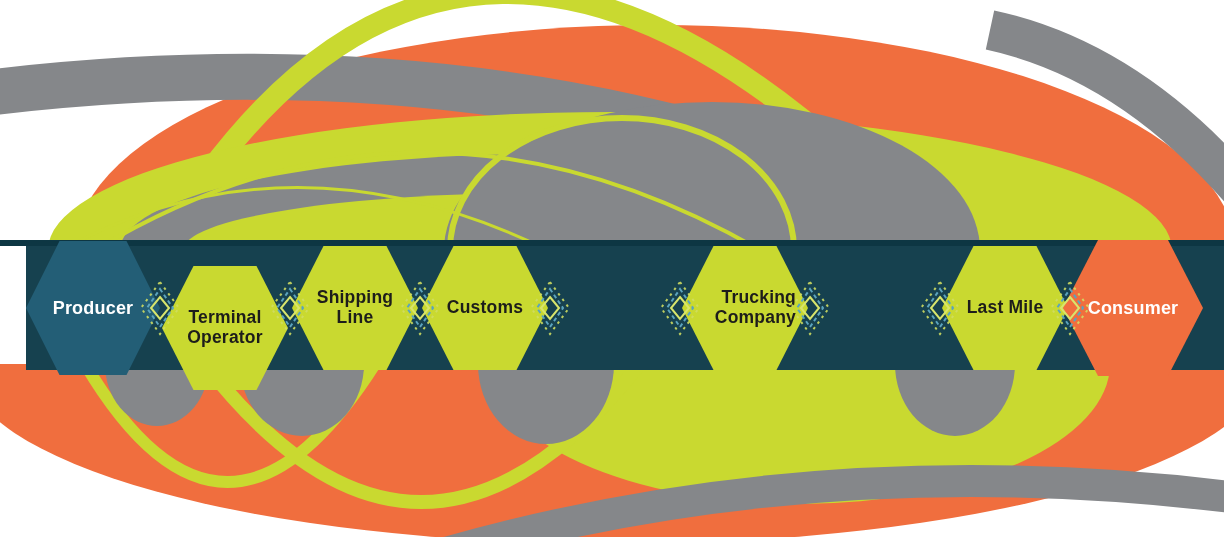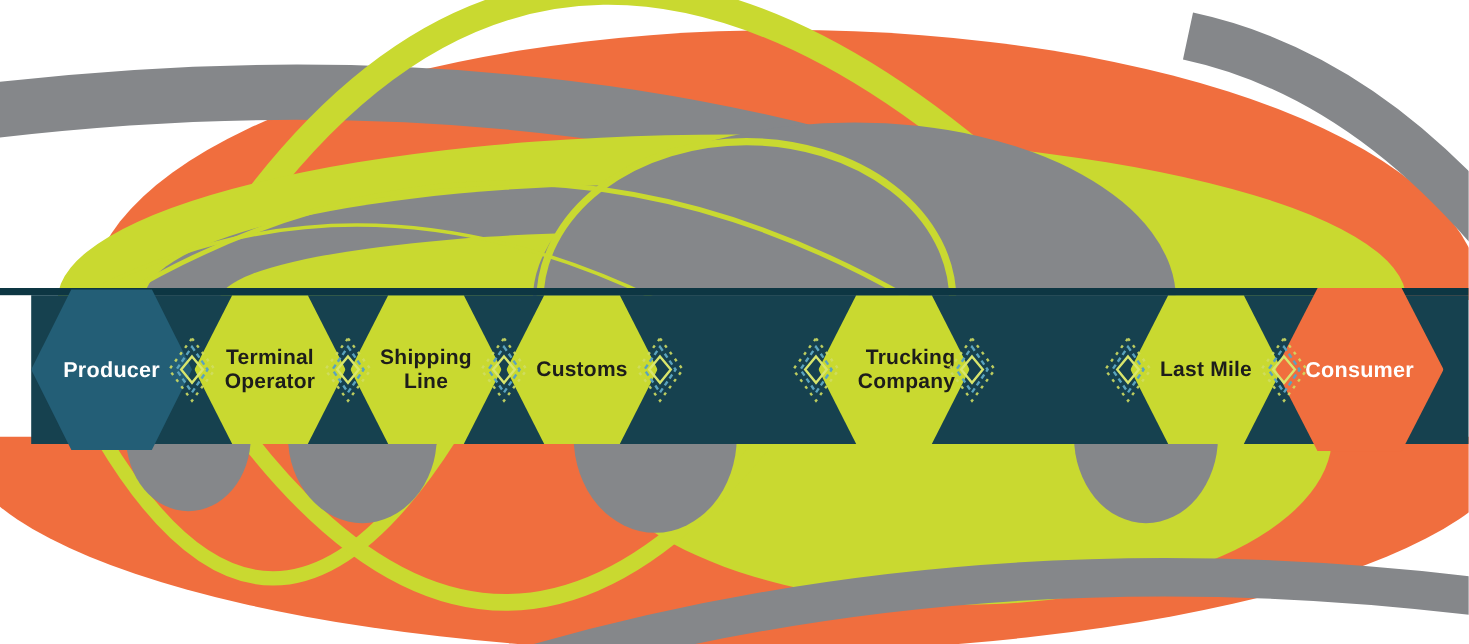--- a/index.html
+++ b/index.html
@@ -61,21 +61,21 @@
     <path d="M 895 364 A 60 72 0 0 0 1015 364 Z" fill="#85878a"></path>
     <path d="M 330 590 Q 780 430 1290 505" fill="none" stroke="#85878a" stroke-width="32"></path>
 
     <rect x="0" y="240" width="1224" height="6" fill="#0d3643"></rect>
     <rect x="26" y="246" width="1198" height="124" fill="#16414f"></rect>
   </svg>
 
   <div class="hex start" style="left:26px;">
     <span>Producer</span>
   </div>
-  <div class="hex mid" style="left:162px;">
+  <div class="hex mid" style="left:162px;margin-top:20px;">
     <span>Terminal Operator</span>
   </div>
   <div class="hex mid" style="left:422px;">
     <span>Customs</span>
   </div>
   <div class="hex mid" style="left:292px;">
     <span>Shipping Line</span>
   </div>
   <div class="hex mid" style="left:682px;text-align:right;">
     <span>Trucking Company</span>

